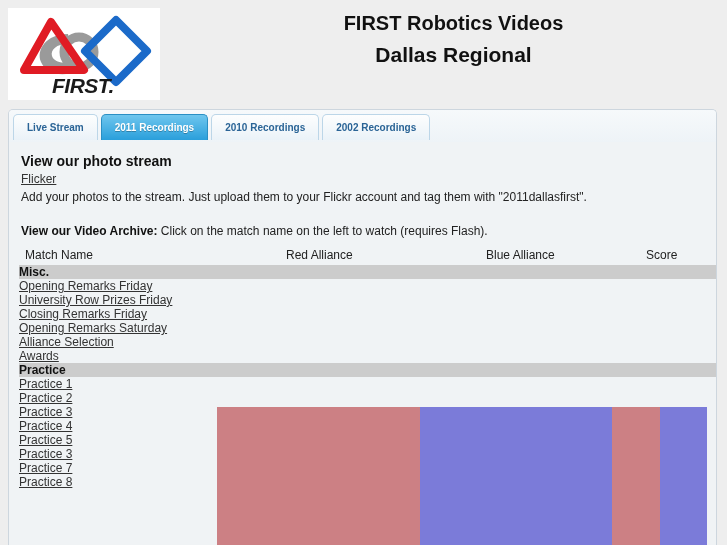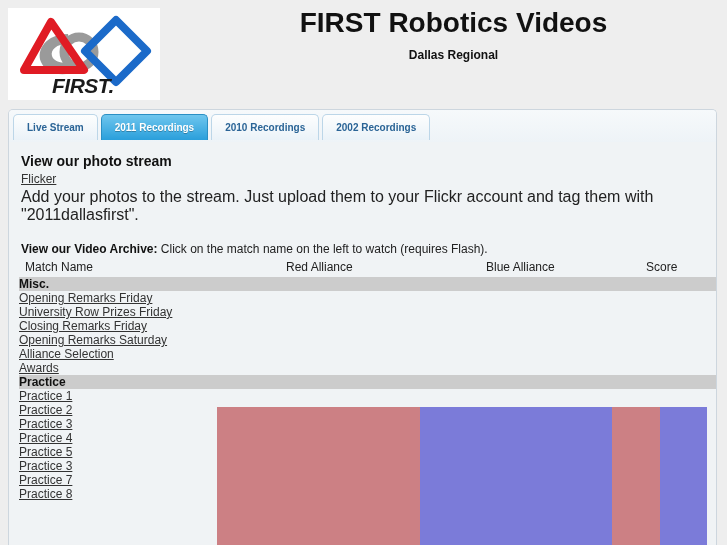--- a/index.html
+++ b/index.html
@@ -39,30 +39,30 @@
     top: 4px;
   }
   #title-block {
     position: absolute;
     left: 188px;
     top: 8px;
     width: 531px;
     text-align: center;
   }
   #site-title {
-    font-size: 28px;
+    font-size: 20px;
     font-weight: bold;
     color: #111111;
     letter-spacing: 0px;
     margin: 0;
     padding: 0;
     line-height: 30px;
   }
   #event-title {
-    font-size: 12px;
+    font-size: 21px;
     font-weight: bold;
     color: #111111;
     margin: 0;
     padding: 0;
     line-height: 24px;
     margin-top: 5px;
   }
 
   
   #panel {
@@ -128,36 +128,36 @@
     margin: 0;
     padding: 0 0 0 2px;
   }
   .link {
     color: #333333;
     text-decoration: underline;
     cursor: pointer;
   }
   a.link { color: #333333; }
   .para {
-    font-size: 16px;
+    font-size: 12px;
     color: #222222;
     line-height: 18px;
     margin: 0;
     padding: 0 0 0 2px;
   }
   #flicker-line { padding: 0 0 0 2px; line-height: 18px; }
   #spacer { height: 16px; }
   #archive-line { padding: 0 0 0 2px; line-height: 18px; }
   #archive-line .lead { font-weight: bold; color: #111111; }
 
   
   #match-table {
     width: 699px;
     border-collapse: collapse;
-    margin-top: 0;
+    margin-top: 6px;
     table-layout: fixed;
     font-size: 12px;
   }
   #match-table col.c-name  { width: 261px; }
   #match-table col.c-red   { width: 200px; }
   #match-table col.c-blue  { width: 160px; }
   #match-table col.c-score { width: 78px; }
 
   #match-table th {
     text-align: left;

